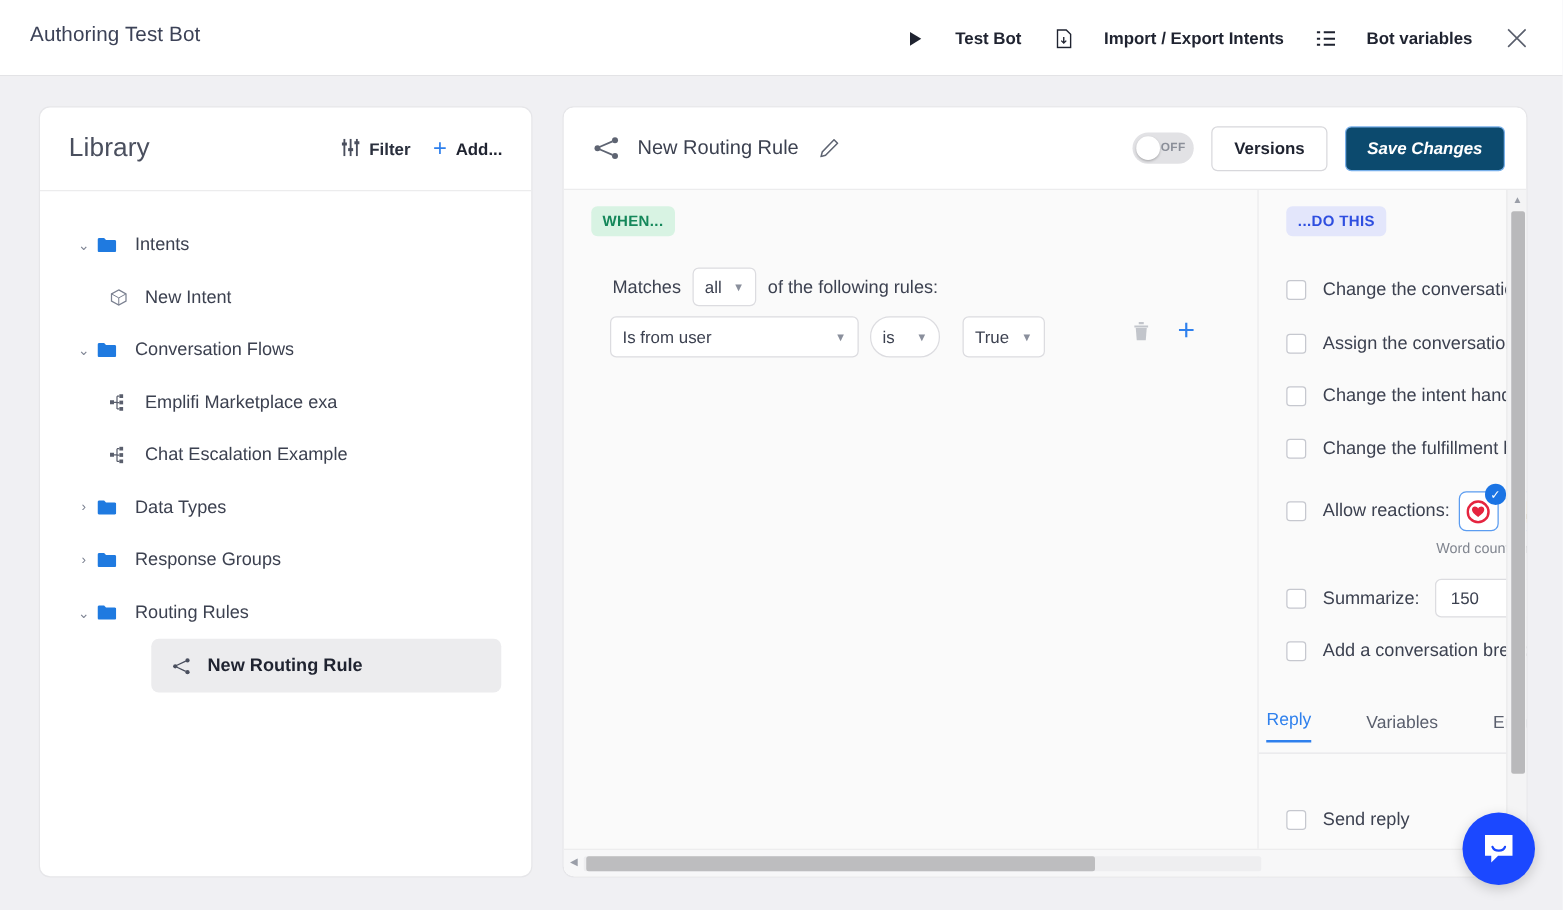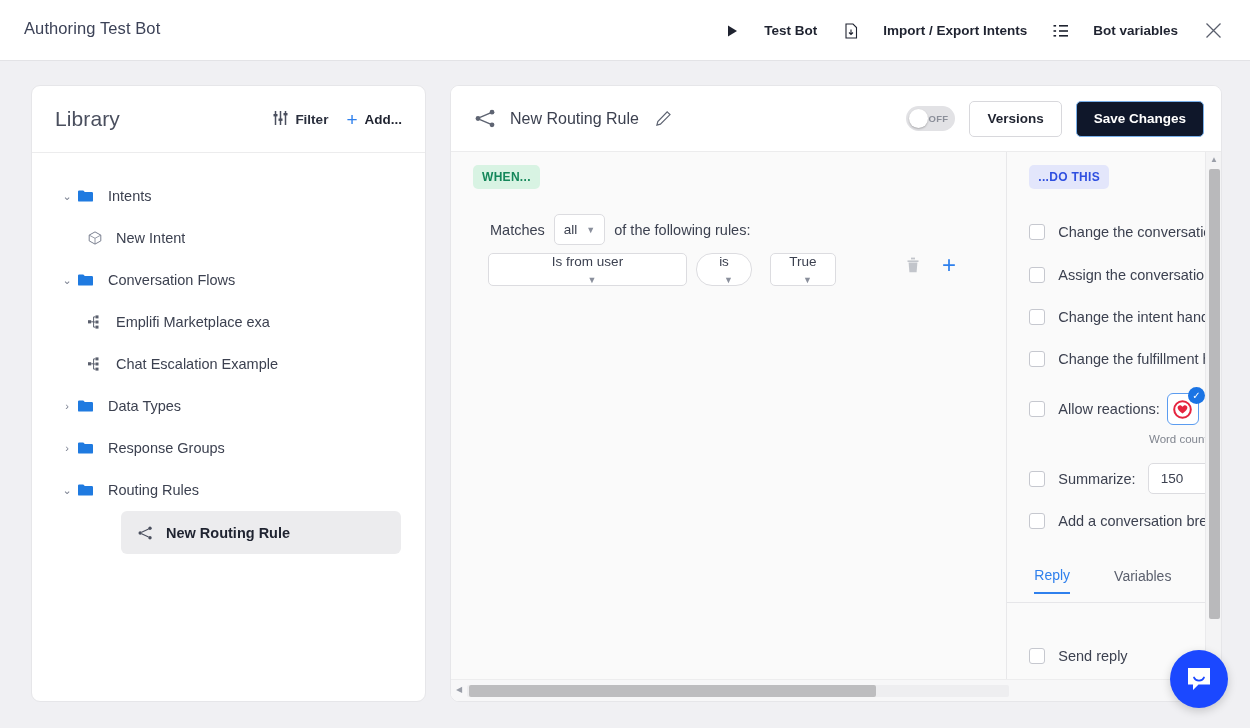--- a/index.html
+++ b/index.html
@@ -101,21 +101,21 @@
   .toggle .offlabel {
     position: absolute; right: 7px; font-size: 9.5px; font-weight: 700; color: #8b8f99;
     letter-spacing: .3px;
     padding-left: 16px;
   }
   .btn {
     height: 36px; padding: 0 17px; border-radius: 5px; font-size: 13.5px; font-weight: 700;
     display: flex; align-items: center; cursor: pointer; border: 1px solid #d8d8dc;
     background: #fff; color: #1f2330;
   }
-  .btn.primary { background: #0f172a; border-color: #79b0ea; color: #fff; }
+  .btn.primary { background: #0c4a6e; border-color: #79b0ea; color: #fff; font-style: italic; }
 
   
   .editor-body { position: relative; height: 550px; display: flex; }
   .when-col {
     width: 557px; background: #fafafa; position: relative;
     border-right: 1px solid #e8e8ea; height: 550px;
   }
   .do-col {
     width: 214px; background: #fafafa; position: relative; height: 550px; overflow: hidden;
   }
@@ -136,21 +136,21 @@
     border: 1px solid #dcdce0; background: #fff; border-radius: 5px;
     height: 31px; display: flex; align-items: center; padding: 0 9px;
     font-size: 13.5px; color: #3c4150; cursor: pointer; margin: 0 9px;
   }
   .sel .chev { margin-left: 9px; color: #8a8f9c; font-size: 9px; }
 
   .rule-row { position: absolute; left: 37px; top: 101px; display: flex; align-items: center; }
   .sel.w { width: 199px; justify-content: space-between; margin: 0; }
   .sel.m { width: 56px; justify-content: space-between; margin-left: 9px; border-radius: 16px; }
   .sel.s { width: 66px; justify-content: space-between; margin-left: 9px; }
-  .sel.big { height: 33px; flex-direction: column; }
+  .sel.big { height: 33px; }
   .rule-actions { position: absolute; left: 455px; top: 101px; display: flex; align-items: center; gap: 22px; }
   .trash { color: #c2c5cb; cursor: pointer; display: flex; }
   .plus-add { color: #2f80ed; font-size: 24px; line-height: 1; cursor: pointer; font-weight: 400; }
 
   
   .do-pill-wrap { position: absolute; left: 22px; top: 13px; }
   .check-row {
     position: absolute; display: flex; align-items: center;
     font-size: 14.5px; color: #3c4150; white-space: nowrap; left: 22px;
   }
@@ -172,21 +172,21 @@
     position: absolute; left: 1152px; top: 446px; font-size: 11.5px; color: #80858f;
     white-space: nowrap;
   }
   .num-input {
     border: 1px solid #dcdce0; border-radius: 5px; background: #fff;
     height: 31px; width: 90px; display: flex; align-items: center; padding: 0 12px;
     font-size: 13.5px; color: #3c4150; margin-left: 12px;
   }
 
   .tabs-row {
-    position: absolute; left: 27px; top: 415px; display: flex; align-items: center;
+    position: absolute; left: 6px; top: 415px; display: flex; align-items: flex-end;
     gap: 44px; white-space: nowrap;
   }
   .tab { font-size: 14px; color: #5a5f6d; padding-bottom: 9px; cursor: pointer; }
   .tab.active { color: #2f80ed; border-bottom: 2px solid #2f80ed; }
   .tabs-sep {
     position: absolute; left: 0; top: 450px; width: 214px; height: 1px; background: #e6e6e9;
   }
 
   
   .vscroll {

